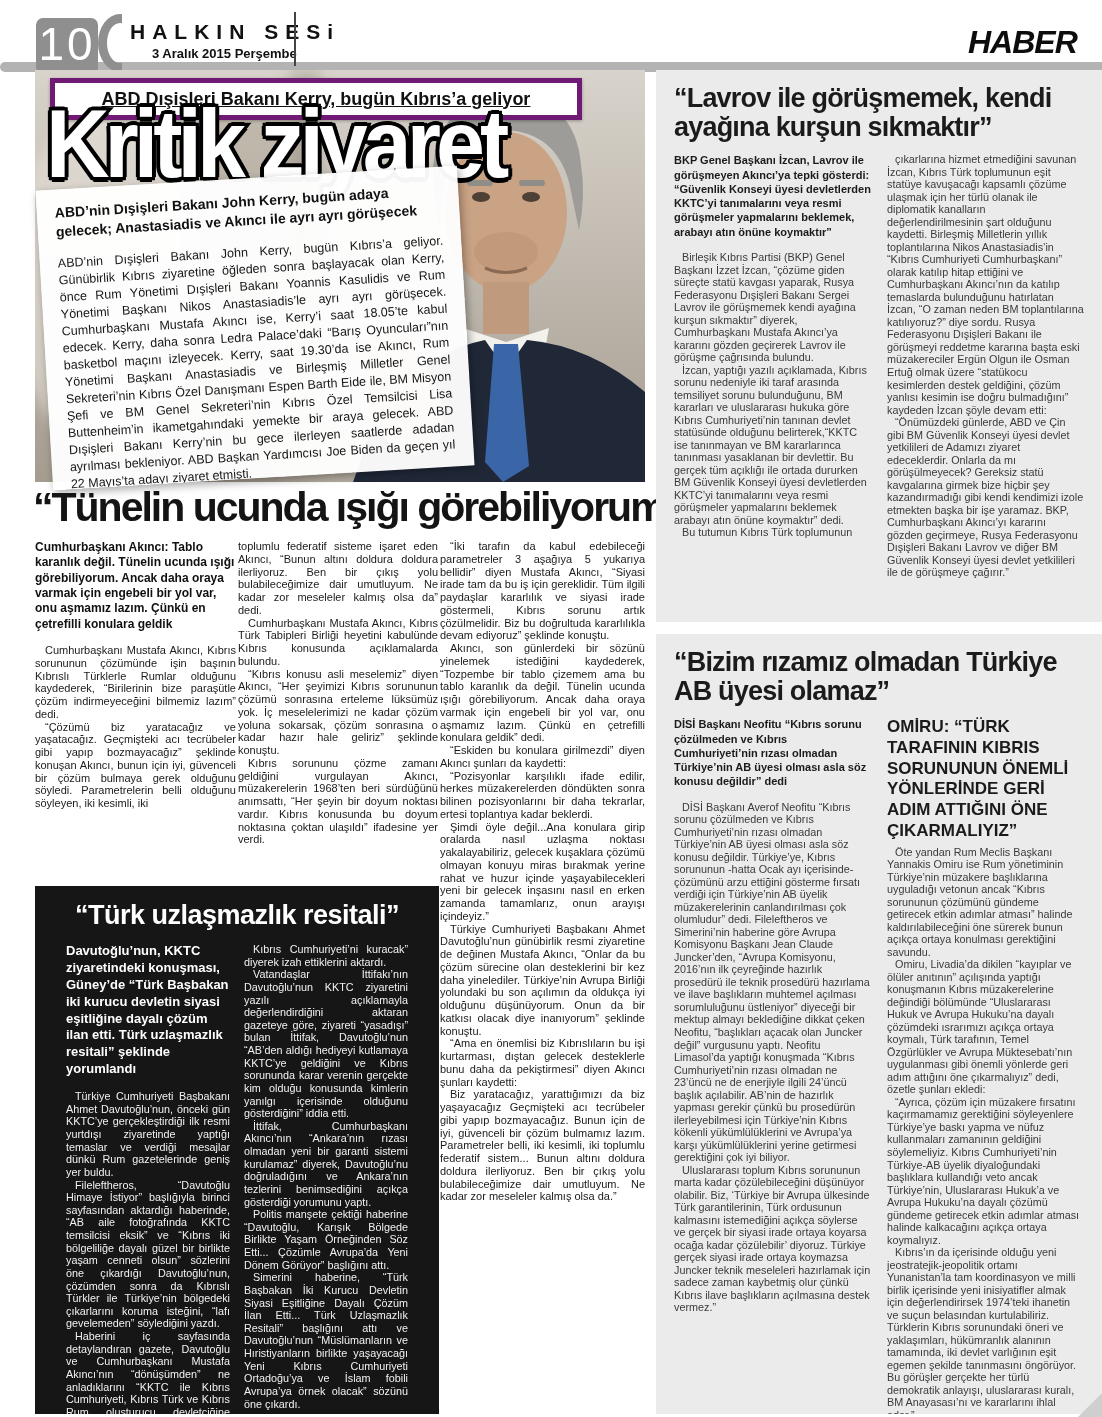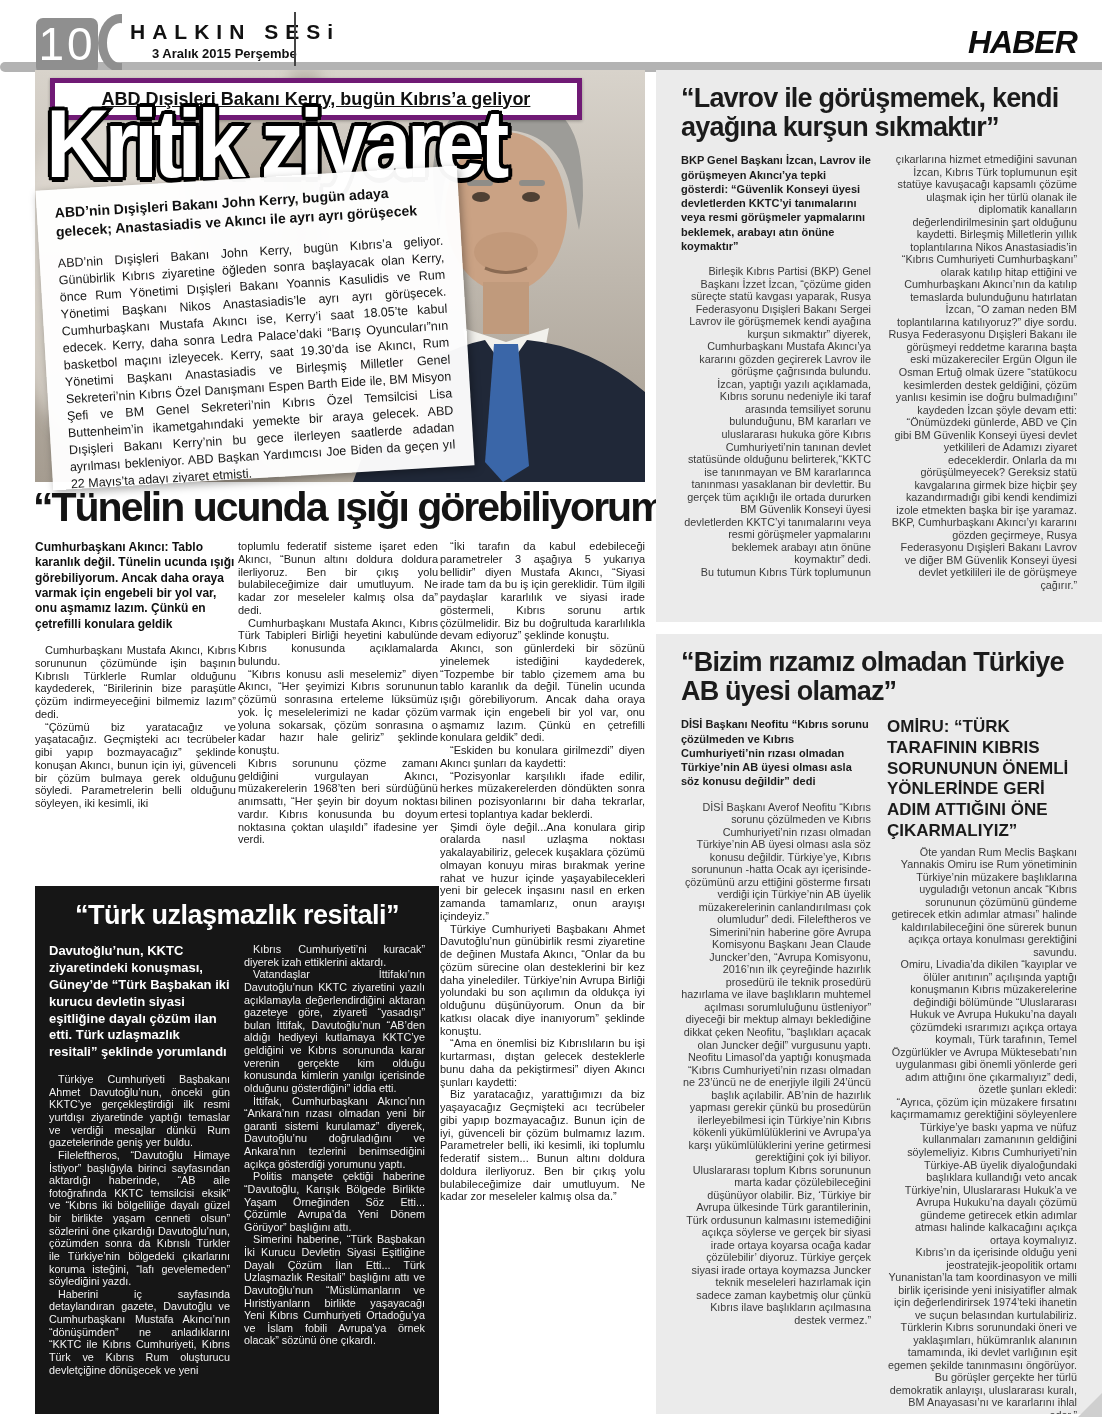--- a/index.html
+++ b/index.html
@@ -35,36 +35,36 @@
        letter-spacing:-2px;color:#141414;white-space:nowrap;}
   .tcol{position:absolute;overflow:hidden;}
   .tcol1{left:35px;top:540px;width:201px;height:344px;}
   .tcol2{left:238px;top:540px;width:200px;height:344px;}
   .tcol3{left:440px;top:540px;width:205px;height:874px;}
   .tlead{margin:0 0 12px 0;font-size:12px;font-weight:bold;line-height:1.28;color:#101010;}
   .tb{margin:0;font-size:11px;line-height:1.16;text-align:justify;text-indent:10px;color:#1a1a1a;}
   .cont{text-indent:0;}
   
   .resital-box{position:absolute;left:35px;top:886px;width:404px;height:528px;background:#161616;color:#fff;
-       padding:12px 14px;box-sizing:border-box;overflow:hidden;}
+       padding:12px 31px;box-sizing:border-box;overflow:hidden;}
   .resital-head{margin:2px 0 12px 0;text-align:center;font-size:27px;font-weight:bold;letter-spacing:-0.5px;color:#fff;}
   .rcols{display:flex;gap:14px;}
   .rcol{width:181px;overflow:hidden;}
   .rlead{margin:0 0 12px 0;font-size:13px;font-weight:bold;line-height:1.3;color:#fff;}
   .rb{margin:0;font-size:10.8px;line-height:1.17;text-align:justify;text-indent:9px;color:#f2f2f2;}
   
-  .gbox{position:absolute;left:656px;width:446px;background:#ebebeb;padding:14px 25px;box-sizing:border-box;overflow:hidden;}
+  .gbox{position:absolute;left:656px;width:446px;background:#ebebeb;padding:14px 18px;box-sizing:border-box;overflow:hidden;}
   .lavrov-box{top:70px;height:552px;}
   .bizim-box{top:634px;height:780px;}
   .ghead{margin:0 0 12px 0;font-size:27px;font-weight:bold;line-height:1.06;letter-spacing:-0.8px;color:#1b1b1b;}
   .gcols{display:flex;gap:16px;}
   .gcol{width:197px;overflow:hidden;}
   .glead{margin:0 0 12px 0;font-size:11px;font-weight:bold;line-height:1.3;color:#1b1b1b;}
   .gsub{margin:0 0 4px 0;font-size:17px;font-weight:bold;line-height:1.22;color:#1b1b1b;}
-  .gb{margin:0;font-size:10.8px;line-height:1.16;text-indent:8px;color:#3a3a3a;text-align:right;}
+  .gb{margin:0;font-size:10.8px;line-height:1.16;text-indent:8px;color:#3a3a3a;}
   
   .fold{position:absolute;right:0;bottom:0;width:0;height:0;border-bottom:24px solid #cfcfcf;border-left:24px solid transparent;}
 </style>
 </head>
 <body>
 
 <div class="page">
 
   <div class="graybar"></div>
   <div class="pagenum-box"><span>10</span></div>

